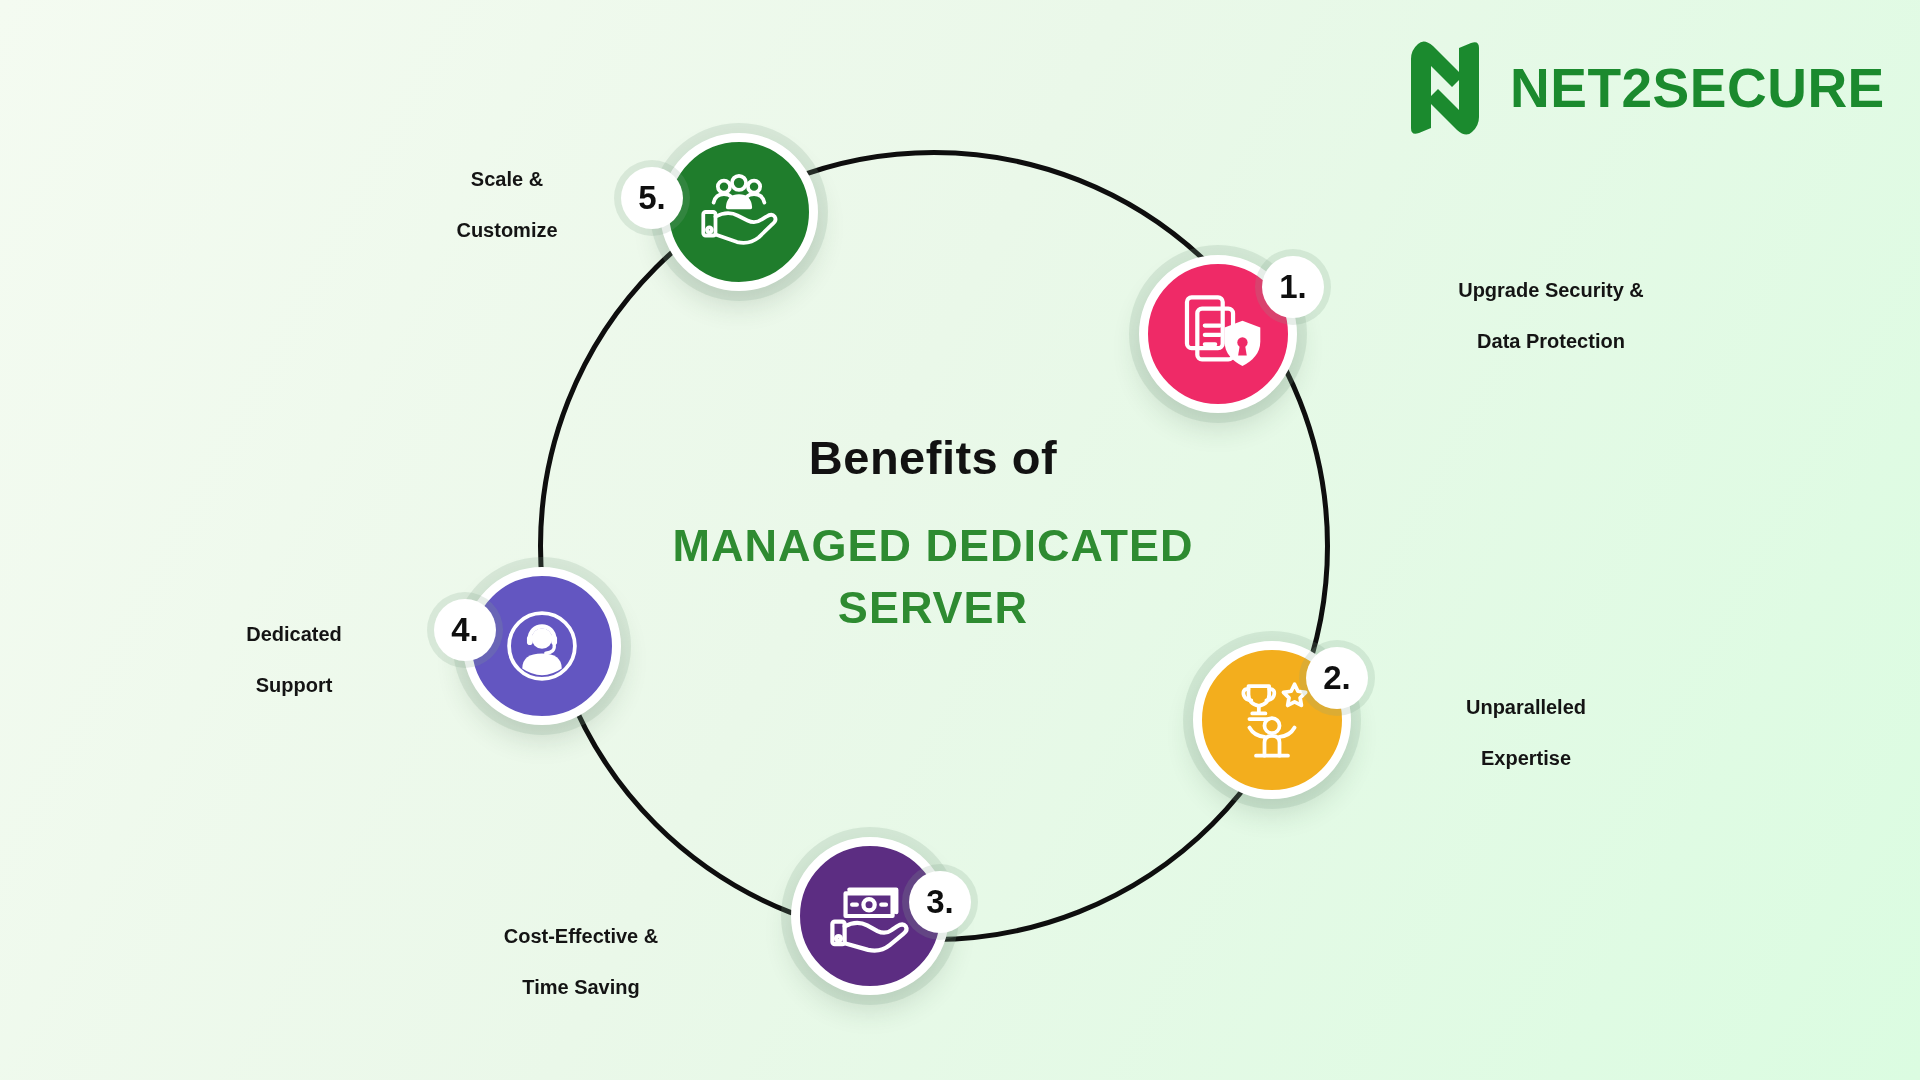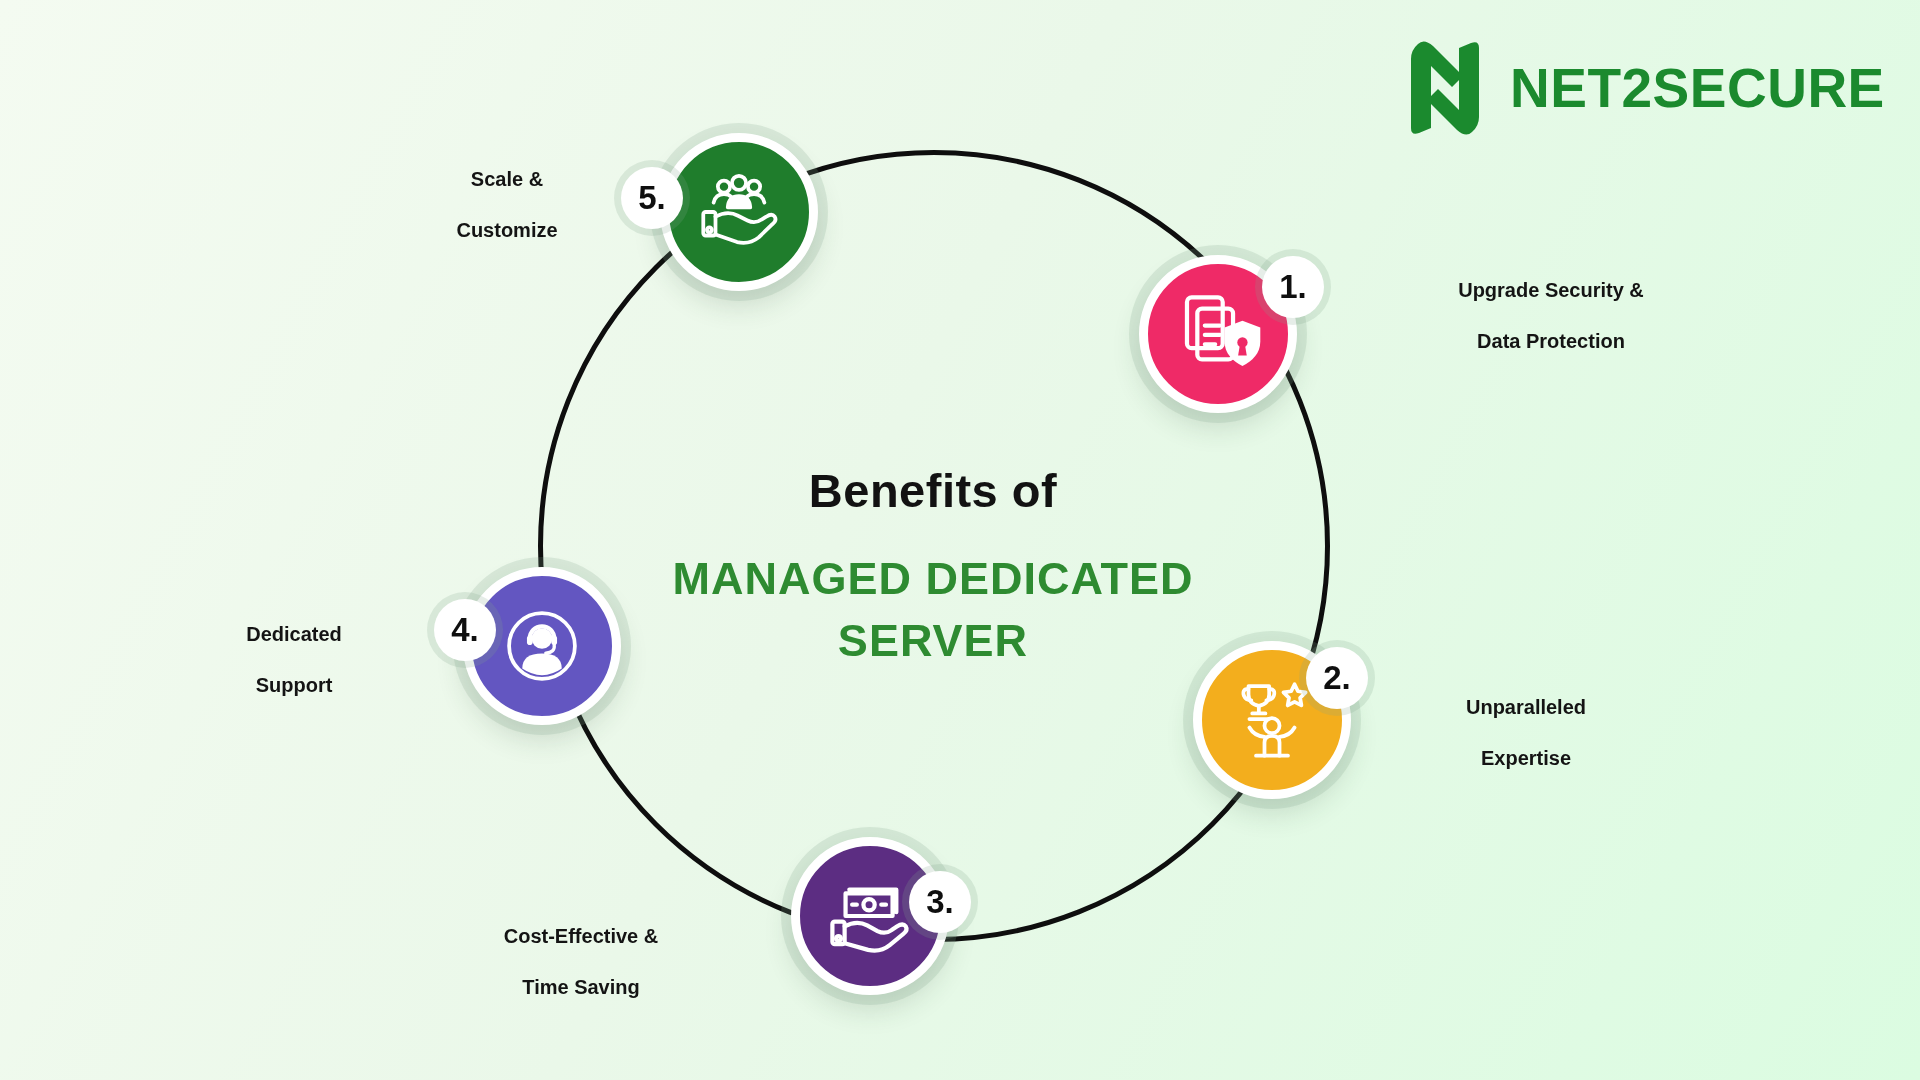--- a/index.html
+++ b/index.html
@@ -10,21 +10,21 @@
   }
   .stage { position:relative; width:1920px; height:828px; }
 
   
   .ring {
     position:absolute; left:538px; top:150px; width:792px; height:792px;
     border:5px solid #0e0e0e; border-radius:50%;
   }
 
   
-  .center-title { position:absolute; left:933px; top:430px; transform:translateX(-50%); text-align:center;margin-top:33px; }
+  .center-title { position:absolute; left:933px; top:430px; transform:translateX(-50%); text-align:center; }
   .center-title .t1 { font-size:47px; font-weight:700; color:#121212; letter-spacing:.5px; }
   .center-title .t2 { margin-top:30px; font-size:45px; font-weight:800; letter-spacing:1px; line-height:62px; }
 
   
   .node { position:absolute; width:158px; height:158px; transform:translate(-50%,-50%); }
   .disc {
     position:absolute; inset:0; border-radius:50%;
     background:currentColor; border:9px solid #ffffff;
     box-shadow:0 0 0 10px rgba(130,165,140,.20), 0 14px 28px rgba(40,70,45,.16);
     display:flex; align-items:center; justify-content:center;

